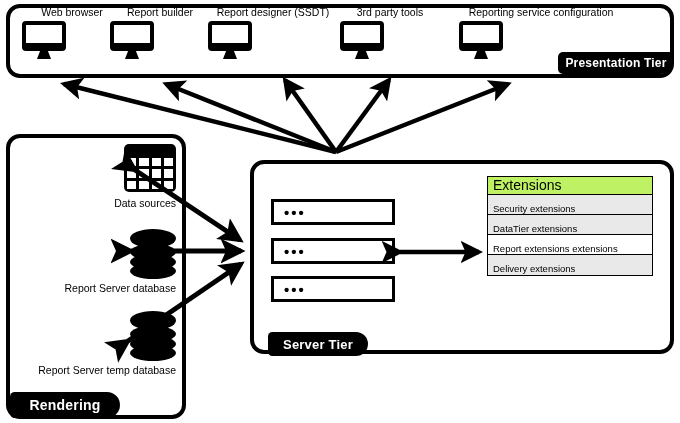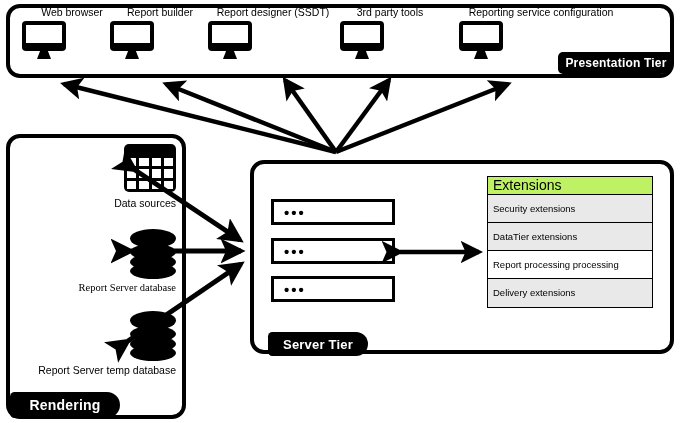--- a/index.html
+++ b/index.html
@@ -225,21 +225,21 @@
     color: #000000;
     padding: 3px 5px;
     line-height: 11px;
   }
   .ext-row {
     border-bottom: 1.5px solid #000000;
     font-size: 9.5px;
     color: #000000;
     padding: 8px 5px;
     line-height: 11px;
-    height: 28px;
+    height: 20px;
     box-sizing: border-box;
   }
   .ext-row.shaded { background: #e9e9e9; }
   .ext-row.plain  { background: #ffffff; }
   .ext-row.last   { border-bottom: none; }
   
   #arrows {
     position: absolute;
     left: 0; top: 0;
     width: 680px;
@@ -316,21 +316,21 @@
       <div class="trow">
           <i class="tcell"></i>
           <i class="tcell"></i>
           <i class="tcell"></i>
           <i class="tcell"></i>
         </div>
     </div>
     <div class="db-caption">Data sources</div>
   </div>
 
-  <div class="db-node" style="top:229px;font-family:Liberation Serif, serif;">
+  <div class="db-node" style="top:229px;">
     <div class="cyl-icon">
       <div class="cap"></div>
       <div class="disc" style="top:15px;"></div>
       <div class="disc" style="top:25px;"></div>
       <div class="disc" style="top:34px;"></div>
     </div>
     <div class="db-caption">Report Server database</div>
   </div>
 
   <div class="db-node" style="top:311px;">
@@ -348,21 +348,21 @@
   <div class="tier-box" id="middle-tier"></div>
 
   <div class="dots-box" style="left:271px; top:199px;">•••</div>
   <div class="dots-box" style="left:271px; top:238px;">•••</div>
   <div class="dots-box" style="left:271px; top:276px;">•••</div>
 
   <div id="extensions-panel">
     <div class="ext-header">Extensions</div>
     <div class="ext-row shaded">Security extensions</div>
     <div class="ext-row shaded">DataTier extensions</div>
-    <div class="ext-row plain">Report processing processing</div>
+    <div class="ext-row plain">Report extensions extensions</div>
     <div class="ext-row shaded last">Delivery extensions</div>
   </div>
 
   <div class="tier-label" id="middle-label">Server Tier</div>
 
   <svg id="arrows" viewBox="0 0 680 423">
     <defs>
       <marker id="ah" markerWidth="5" markerHeight="5" refX="4.1" refY="2.5" orient="auto" markerUnits="strokeWidth">
         <path d="M0,0 L5,2.5 L0,5 L1.1,2.5 z" fill="#000"></path>
       </marker>

